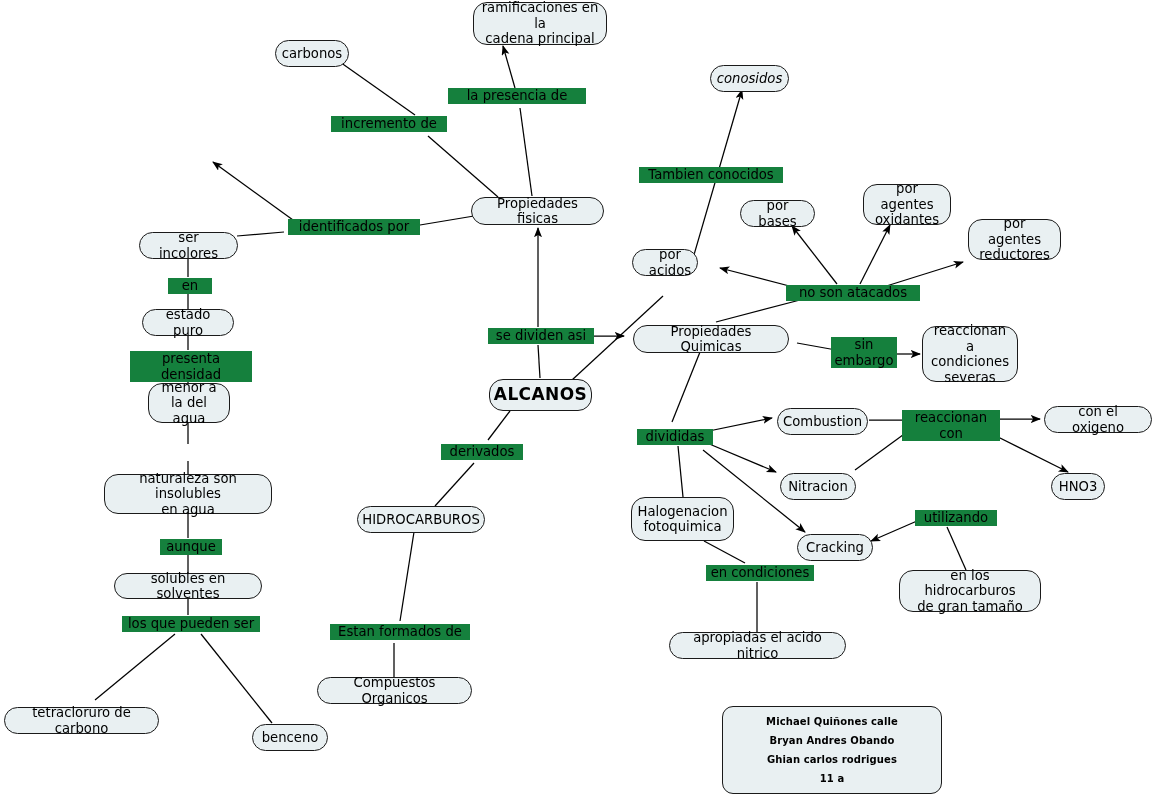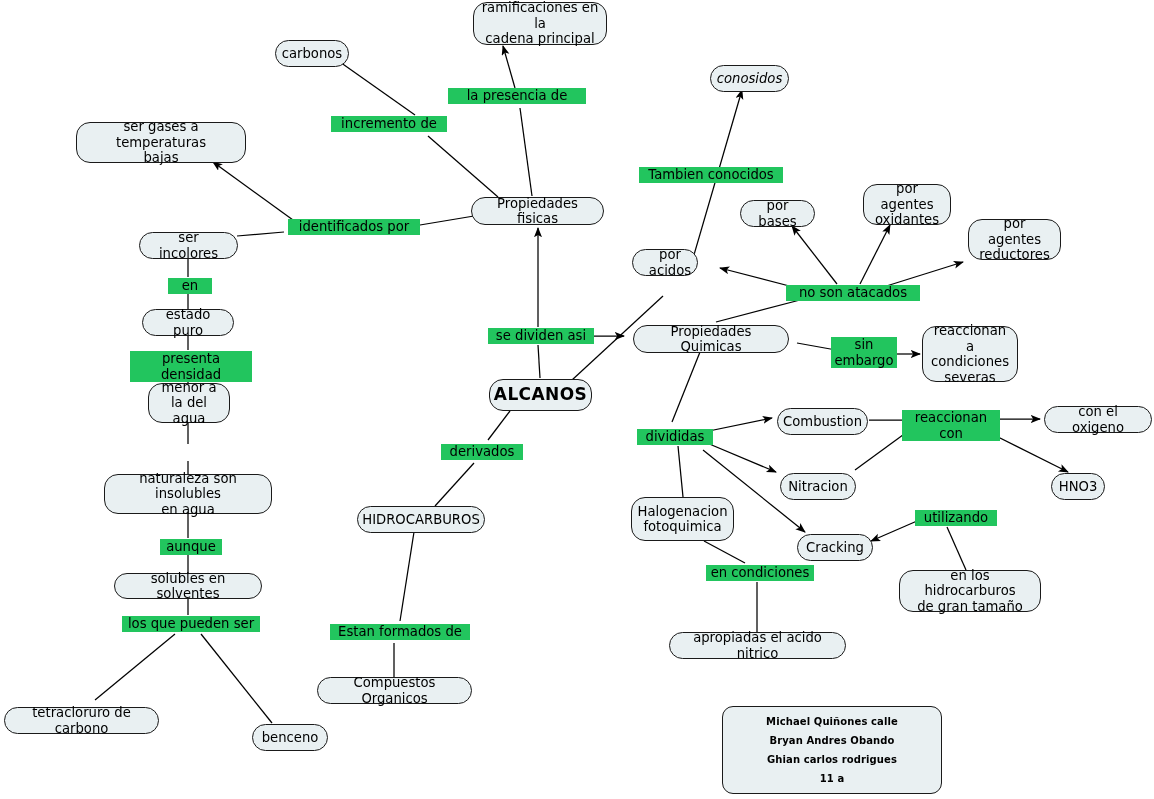--- a/index.html
+++ b/index.html
@@ -52,21 +52,21 @@
     border-radius: 11px;
     letter-spacing: 0.1px;
   }
   .linklabel {
     position: absolute;
     font-size: 13.2px;
     line-height: 15.5px;
     color: #000000;
     text-align: center;
     white-space: pre-line;
-    background: #22c55e;
+    background: #15803d;
     z-index: 2;
     padding: 0 2px;
   }
 </style>
 </head>
 <body>
 
 <div id="canvas">
 
   <svg id="edge-layer" viewBox="0 0 1154 799" width="1154" height="799">
@@ -146,22 +146,20 @@
       <line x1="414" y1="532" x2="400" y2="621"></line>
       <line x1="394" y1="643" x2="394" y2="677"></line>
     </g>
   </svg>
 
   <div class="node" style="left:275px; top:22px; width:74px; height:27px;margin-top:18px;">carbonos</div>
 
   <div class="node" style="left:473px; top:2px; width:134px; height:43px;">ramificaciones en la
 cadena principal</div>
 
-  <div class="node" style="left:76px; top:122px; width:170px; height:41px;">ser gases a temperaturas
-bajas</div>
 
   <div class="node" style="left:710px; top:65px; width:79px; height:27px;font-style:italic;">conosidos</div>
 
   <div class="node" style="left:740px; top:200px; width:75px; height:27px;">por bases</div>
 
   <div class="node" style="left:863px; top:184px; width:88px; height:41px;">por agentes
 oxidantes</div>
 
   <div class="node" style="left:968px; top:219px; width:93px; height:41px;">por agentes
 reductores</div>

